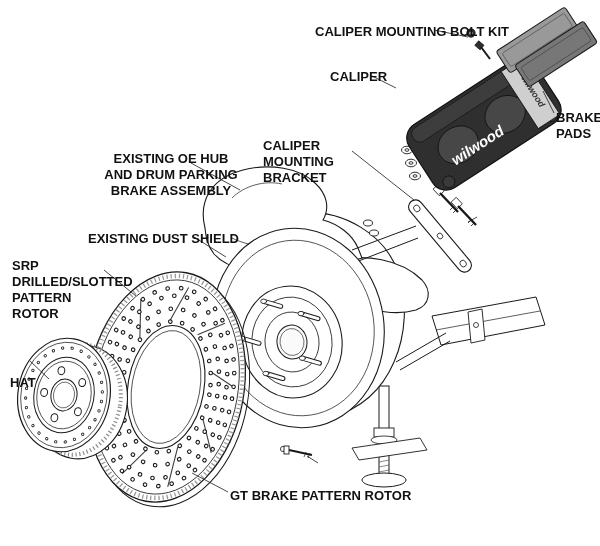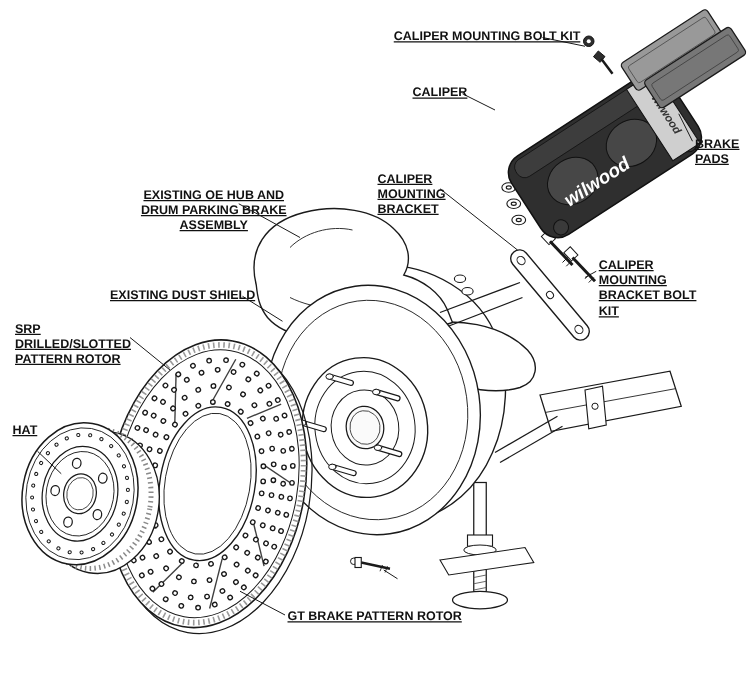--- a/index.html
+++ b/index.html
@@ -2,22 +2,22 @@
 <html><head>
 <meta charset="utf-8">
 <style>
   html,body{margin:0;padding:0;background:#fff;}
   .stage{
     position:relative;width:600px;height:546px;background:#fff;overflow:hidden;
     font-family:"Liberation Sans",sans-serif;
   }
   .stage svg{position:absolute;left:0;top:0;}
   .lbl{
-    position:absolute;font-size:10px;font-weight:700;color:#111;
-    line-height:1.22;letter-spacing:0;text-decoration:underline;
+    position:absolute;font-size:13px;font-weight:700;color:#111;
+    line-height:1.22;letter-spacing:0;
   }
   .nowrap{white-space:nowrap;}
   .ctr{text-align:center;margin-left:47px;}
 </style>
 </head>
 <body>
 
 <div class="stage">
 
 <svg width="600" height="546" viewBox="0 0 600 546">
@@ -215,21 +215,20 @@
     <line x1="104" y1="270" x2="136" y2="296"></line>
     <line x1="30" y1="361" x2="49" y2="379"></line>
     <line x1="318" y1="463" x2="307" y2="456"></line>
     <line x1="228" y1="492" x2="192" y2="473"></line>
   </g>
 </svg>
 
   <div class="lbl nowrap" style="left:315px;top:24px;">CALIPER MOUNTING BOLT KIT</div>
   <div class="lbl nowrap" style="left:330px;top:69px;">CALIPER</div>
   <div class="lbl" style="left:556px;top:110px;width:38px;">BRAKE PADS</div>
-  <div class="lbl" style="left:263px;top:138px;width:92px;margin-left:39px;">CALIPER MOUNTING BRACKET</div>
+  <div class="lbl" style="left:263px;top:138px;width:92px;">CALIPER MOUNTING BRACKET</div>
   <div class="lbl ctr" style="left:55px;top:151px;width:138px;">EXISTING OE HUB AND DRUM PARKING BRAKE ASSEMBLY</div>
-  <div class="lbl" style="left:479px;top:207px;width:92px;">CALIPER MOUNTING BRACKET BOLT KIT</div>
   <div class="lbl nowrap" style="left:88px;top:231px;">EXISTING DUST SHIELD</div>
   <div class="lbl" style="left:12px;top:258px;width:104px;">SRP DRILLED/SLOTTED PATTERN ROTOR</div>
-  <div class="lbl nowrap" style="left:10px;top:339px;">HAT</div>
+  <div class="lbl nowrap" style="left:10px;top:375px;">HAT</div>
   <div class="lbl nowrap" style="left:230px;top:488px;">GT BRAKE PATTERN ROTOR</div>
 
 </div>
 
 </body></html>

